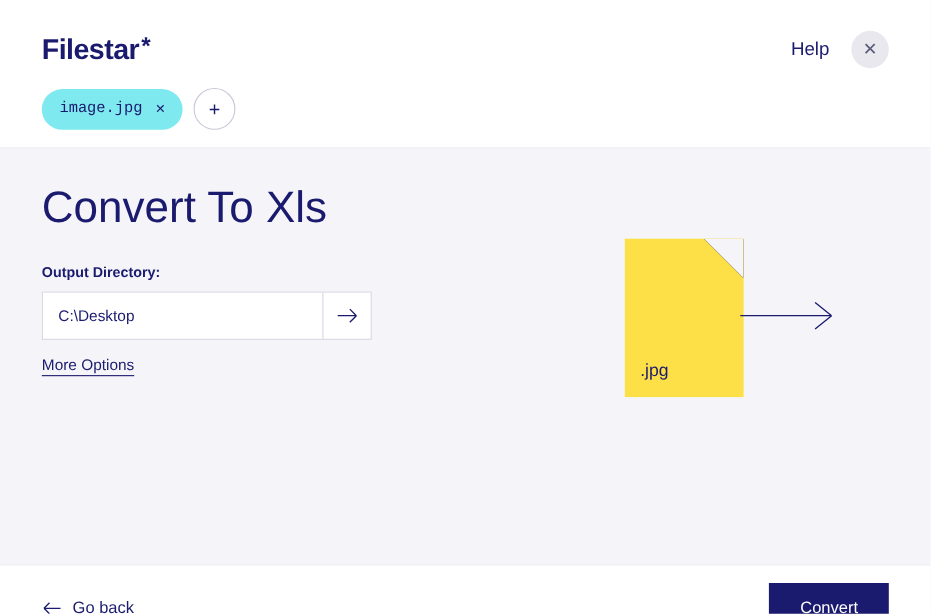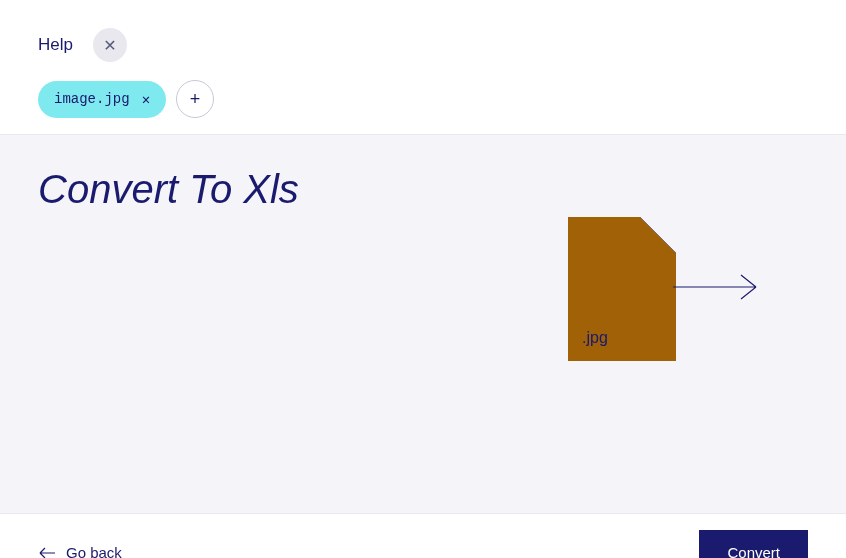--- a/index.html
+++ b/index.html
@@ -99,21 +99,20 @@
       background: #f5f5f9;
       padding: 32px 38px 20px 38px;
       height: 378px;
       position: relative;
     }
     .page-title {
       font-size: 40px;
       font-weight: 400;
       color: #1a1a6e;
       margin-bottom: 28px;
-      font-style: italic;
     }
     .form-section {
       width: 300px;
     }
     .form-label {
       font-size: 13px;
       font-weight: 600;
       color: #1a1a6e;
       margin-bottom: 10px;
       display: block;
@@ -158,21 +157,21 @@
     }
     .file-icon {
       width: 108px;
       height: 144px;
       position: relative;
       display: flex;
       align-items: flex-end;
       padding: 14px;
     }
     .file-icon.source {
-      background: #a16207;
+      background: #fde047;
     }
     .file-icon.target {
       background: #efa3d4;
     }
     .file-fold {
       position: absolute;
       top: 0;
       right: 0;
       width: 36px;
       height: 36px;
@@ -222,20 +221,24 @@
       padding: 14px 28px;
       font-size: 15px;
       cursor: pointer;
     }
   </style>
 </head>
 <body>
 
 <div class="header">
   <div class="header-top">
+    <div class="logo">
+      <span>Filestar</span>
+      <span class="logo-star">*</span>
+    </div>
     <div class="header-right">
       <span class="help-link">Help</span>
       <div class="close-btn">
         <span>✕</span>
       </div>
     </div>
   </div>
   <div class="file-chips">
     <div class="file-chip">
       <span>image.jpg</span>
@@ -243,20 +246,32 @@
     </div>
     <div class="add-file-btn">
       <span>+</span>
     </div>
   </div>
 </div>
 
 <div class="main">
   <h1 class="page-title">Convert To Xls</h1>
 
+  <div class="form-section">
+    <label class="form-label">Output Directory:</label>
+    <div class="input-group">
+      <input type="text" class="input-text" value="C:\Desktop" style="">
+      <div class="input-arrow">
+        <svg width="20" height="14" viewBox="0 0 20 14" fill="none">
+          <path d="M1 7H18M18 7L12 1M18 7L12 13" stroke="#1a1a6e" stroke-width="1.2"></path>
+        </svg>
+      </div>
+    </div>
+    <span class="more-options">More Options</span>
+  </div>
 
   <div class="conversion-visual">
     <div class="file-icon source">
       <div class="file-fold"></div>
       <span class="file-ext">.jpg</span>
     </div>
     <div class="arrow-between">
       <svg width="90" height="30" viewBox="0 0 90 30" fill="none">
         <path d="M2 15H85M85 15L70 3M85 15L70 27" stroke="#1a1a6e" stroke-width="1.2"></path>
       </svg>

